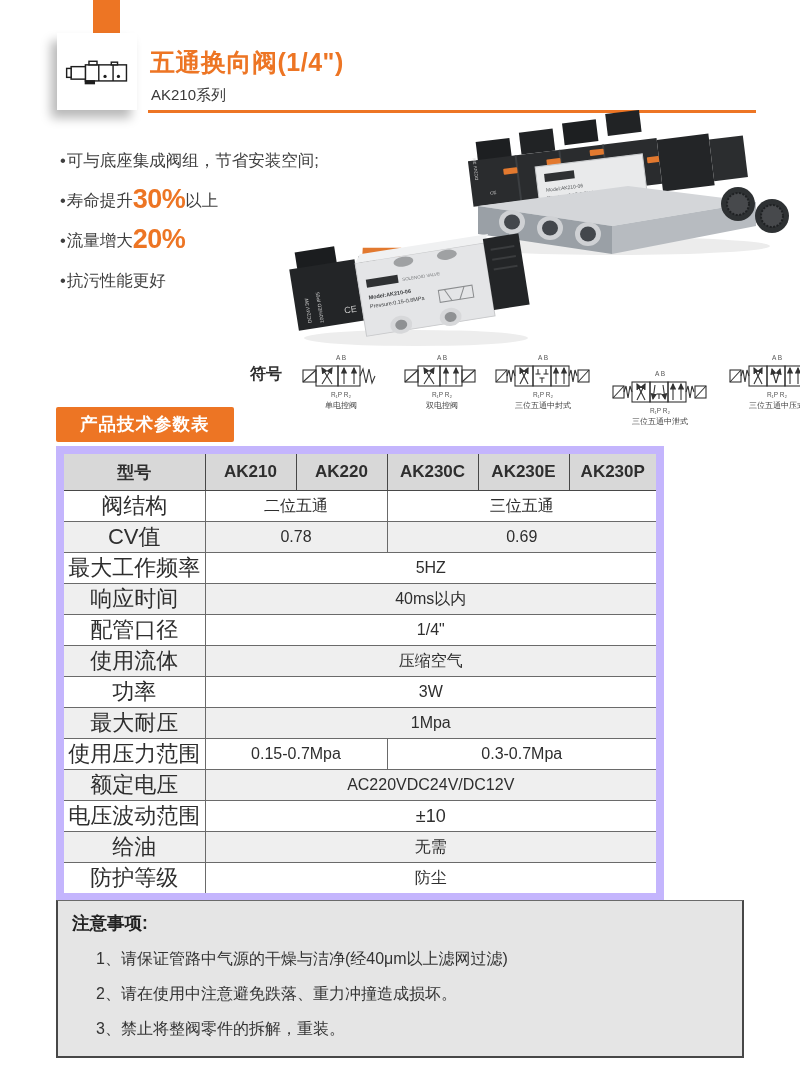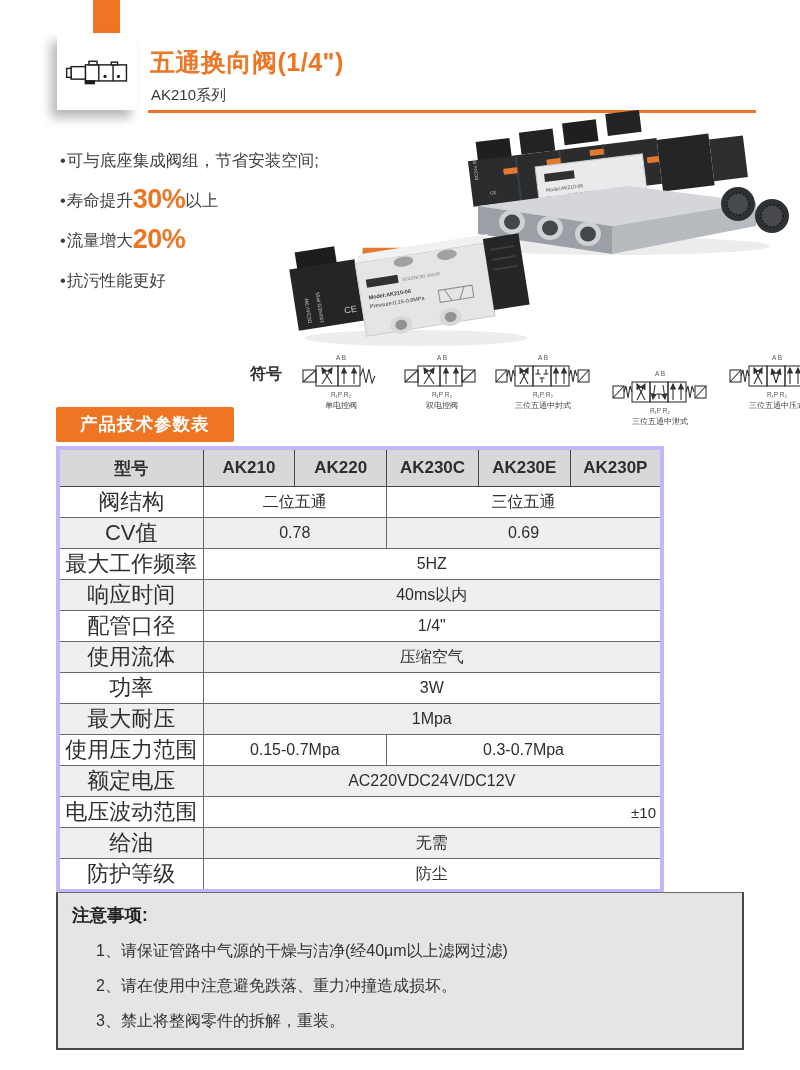--- a/index.html
+++ b/index.html
@@ -24,27 +24,27 @@
   .symbols-label{font-size:16px;font-weight:bold;color:#2f2f2f;margin:10px 6px 0 0;white-space:nowrap;}
   .sym{display:flex;flex-direction:column;align-items:center;width:96px;}
   .sym .ptop,.sym .pbot{font-size:6.5px;color:#555;line-height:1.1;}
   .sym figcaption{font-size:8px;color:#444;margin-top:2px;white-space:nowrap;}
   .sym svg{display:block;}
   
   :root{--orange:#ED7524;--border:#4f4f4f;}
   .badge{display:inline-block;margin:4px 0 0 56px;padding:5px 24px 6px;background:var(--orange);
          color:#fff;font-size:17.5px;font-weight:bold;border-radius:2px;letter-spacing:1px;}
   table.spec{border-collapse:collapse;table-layout:fixed;width:608px;margin:4px 0 0 56px;
-             border:4px solid #c4b5fd;background:#fff;}
+             border:8px solid #c4b5fd;background:#fff;}
   table.spec th,table.spec td{border:1px solid #6a6a6a;text-align:center;vertical-align:middle;
              font-size:16px;color:#2e2e2e;padding:0 4px;height:29px;overflow:hidden;white-space:nowrap;}
   table.spec tr.thead th{height:36px;background:#d8d8d8;font-size:17px;font-weight:bold;border:1.5px solid #474747;}
   table.spec tr:nth-child(odd):not(.thead) td{background:#efefef;}
   table.spec td.lbl{font-size:22px;}
-  table.spec td.big{font-size:15px;text-align:right;}
+  table.spec td.big{font-size:18px;}
   
   .notes{width:656px;margin:0 0 0 56px;border:2px solid #474747;border-top:1px solid #6a6a6a;
          margin-top:-1px;padding:10px 14px 16px;background:#e5e5e5;}
   .notes-title{font-size:17.5px;font-weight:bold;color:#222;}
   .notes ol{margin:0;padding:0;list-style:none;}
   .notes li{font-size:16px;color:#333;margin-top:14px;padding-left:24px;}
 </style>
 </head>
 <body>
 

